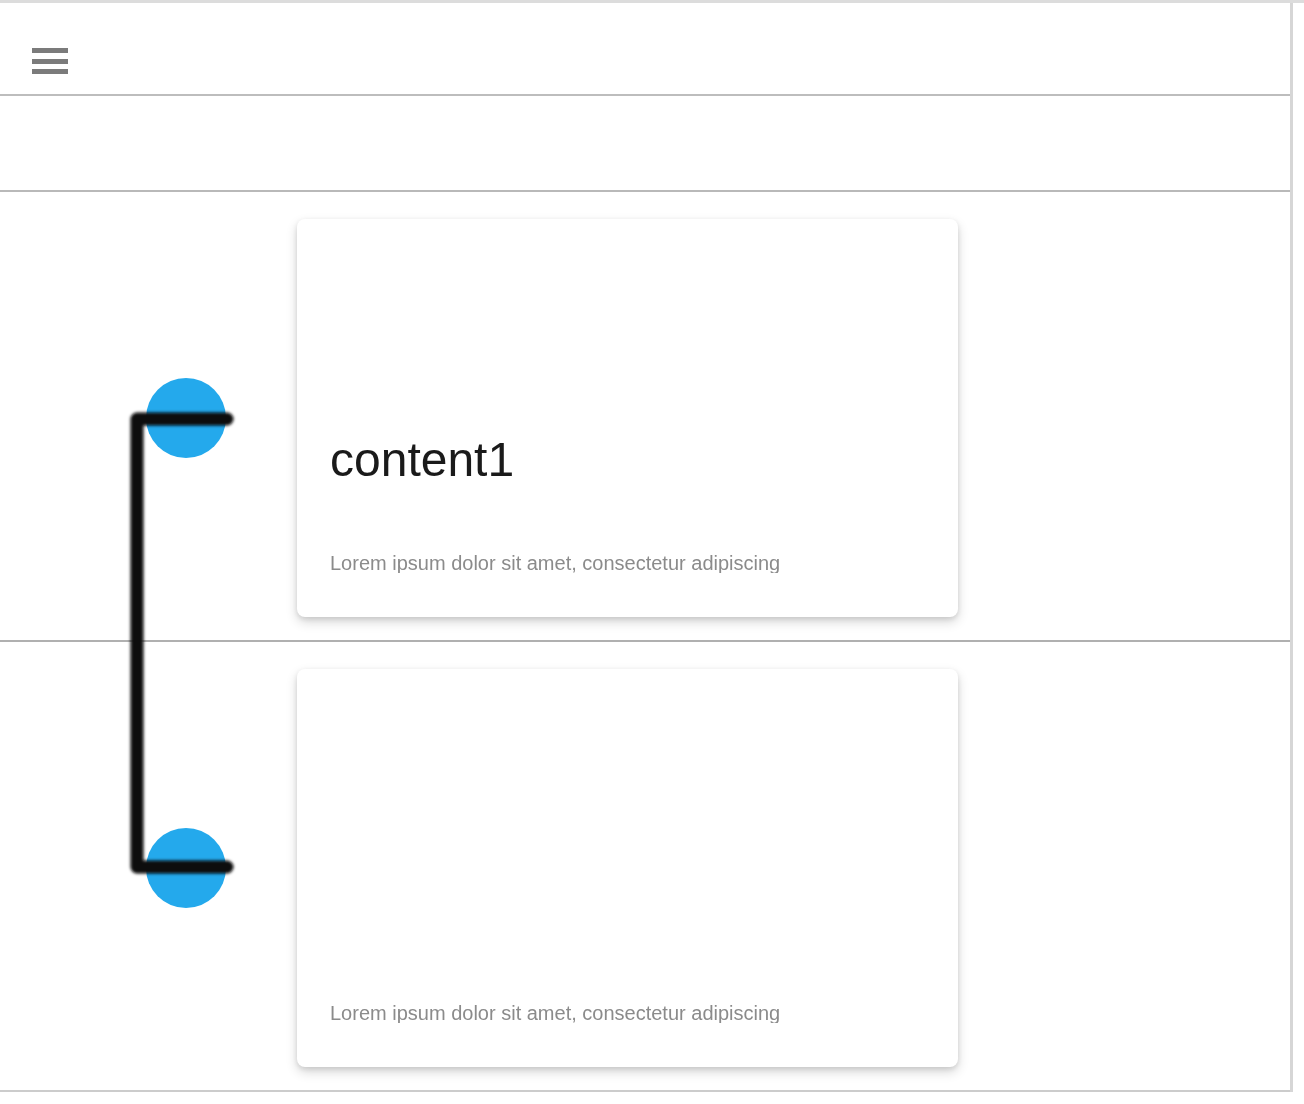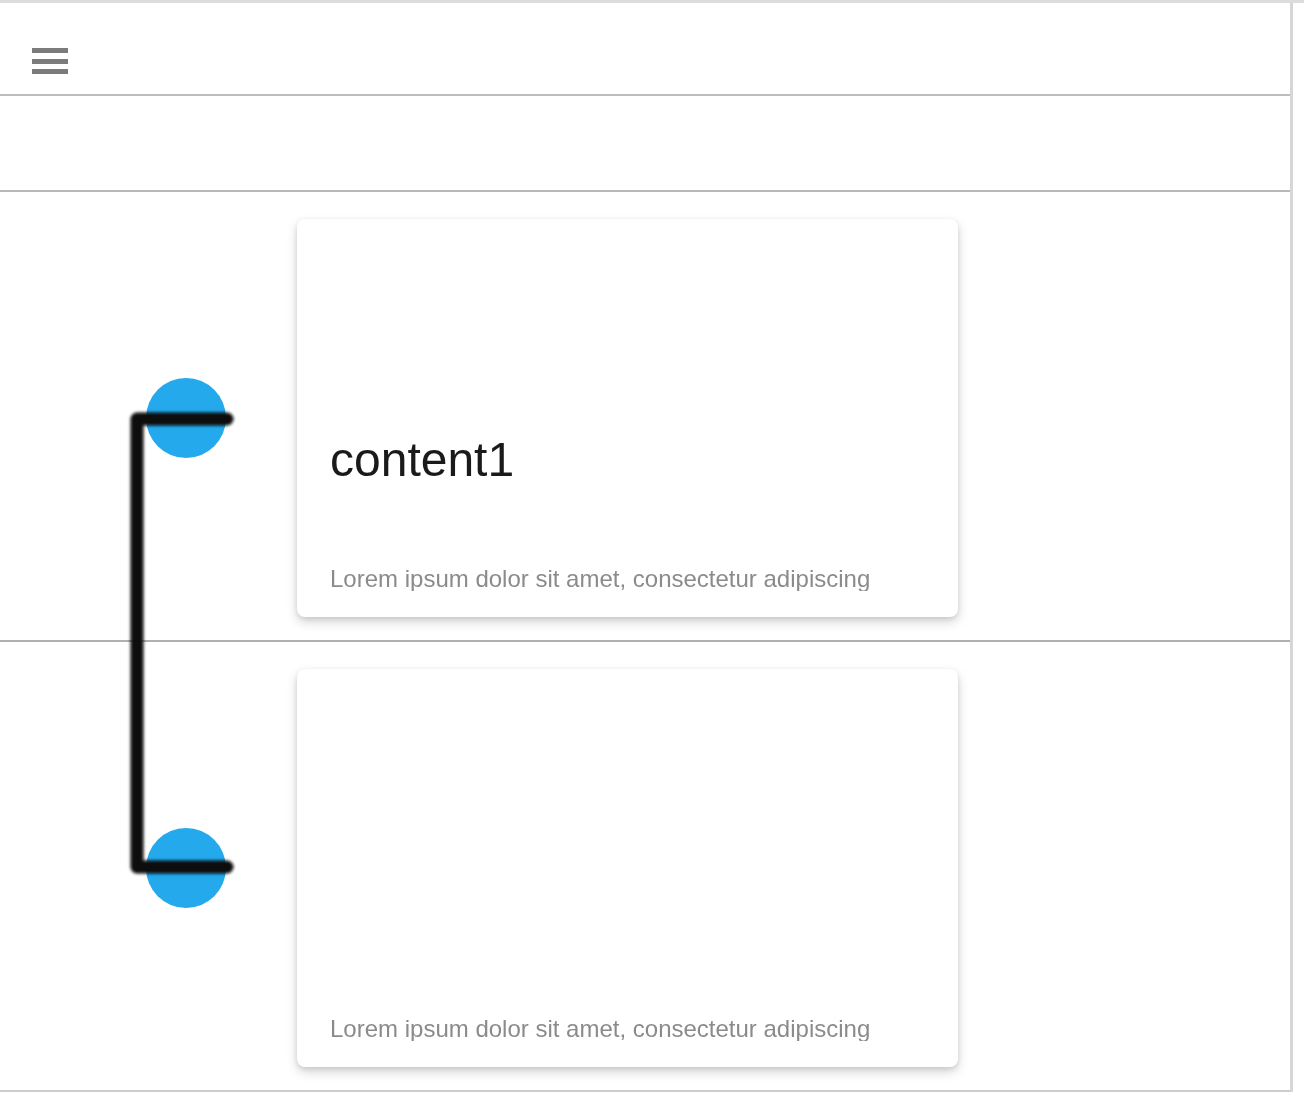--- a/index.html
+++ b/index.html
@@ -110,22 +110,22 @@
   }
   .card-title {
     position: absolute;
     left: 33px; top: 217px;
     font-size: 48px;
     line-height: 1;
     color: #1a1a1a;
   }
   .card-body {
     position: absolute;
-    left: 33px; top: 348px; right: 0;
-    font-size: 24px;
+    left: 33px; top: 334px; right: 0;
+    font-size: 20px;
     line-height: 1;
     color: #8b8b8b;
     white-space: nowrap;
     overflow: hidden;
   }
   .connector-svg {
     position: absolute;
     left: 0; top: 0;
     width: 320px; height: 960px;
     z-index: 5;

